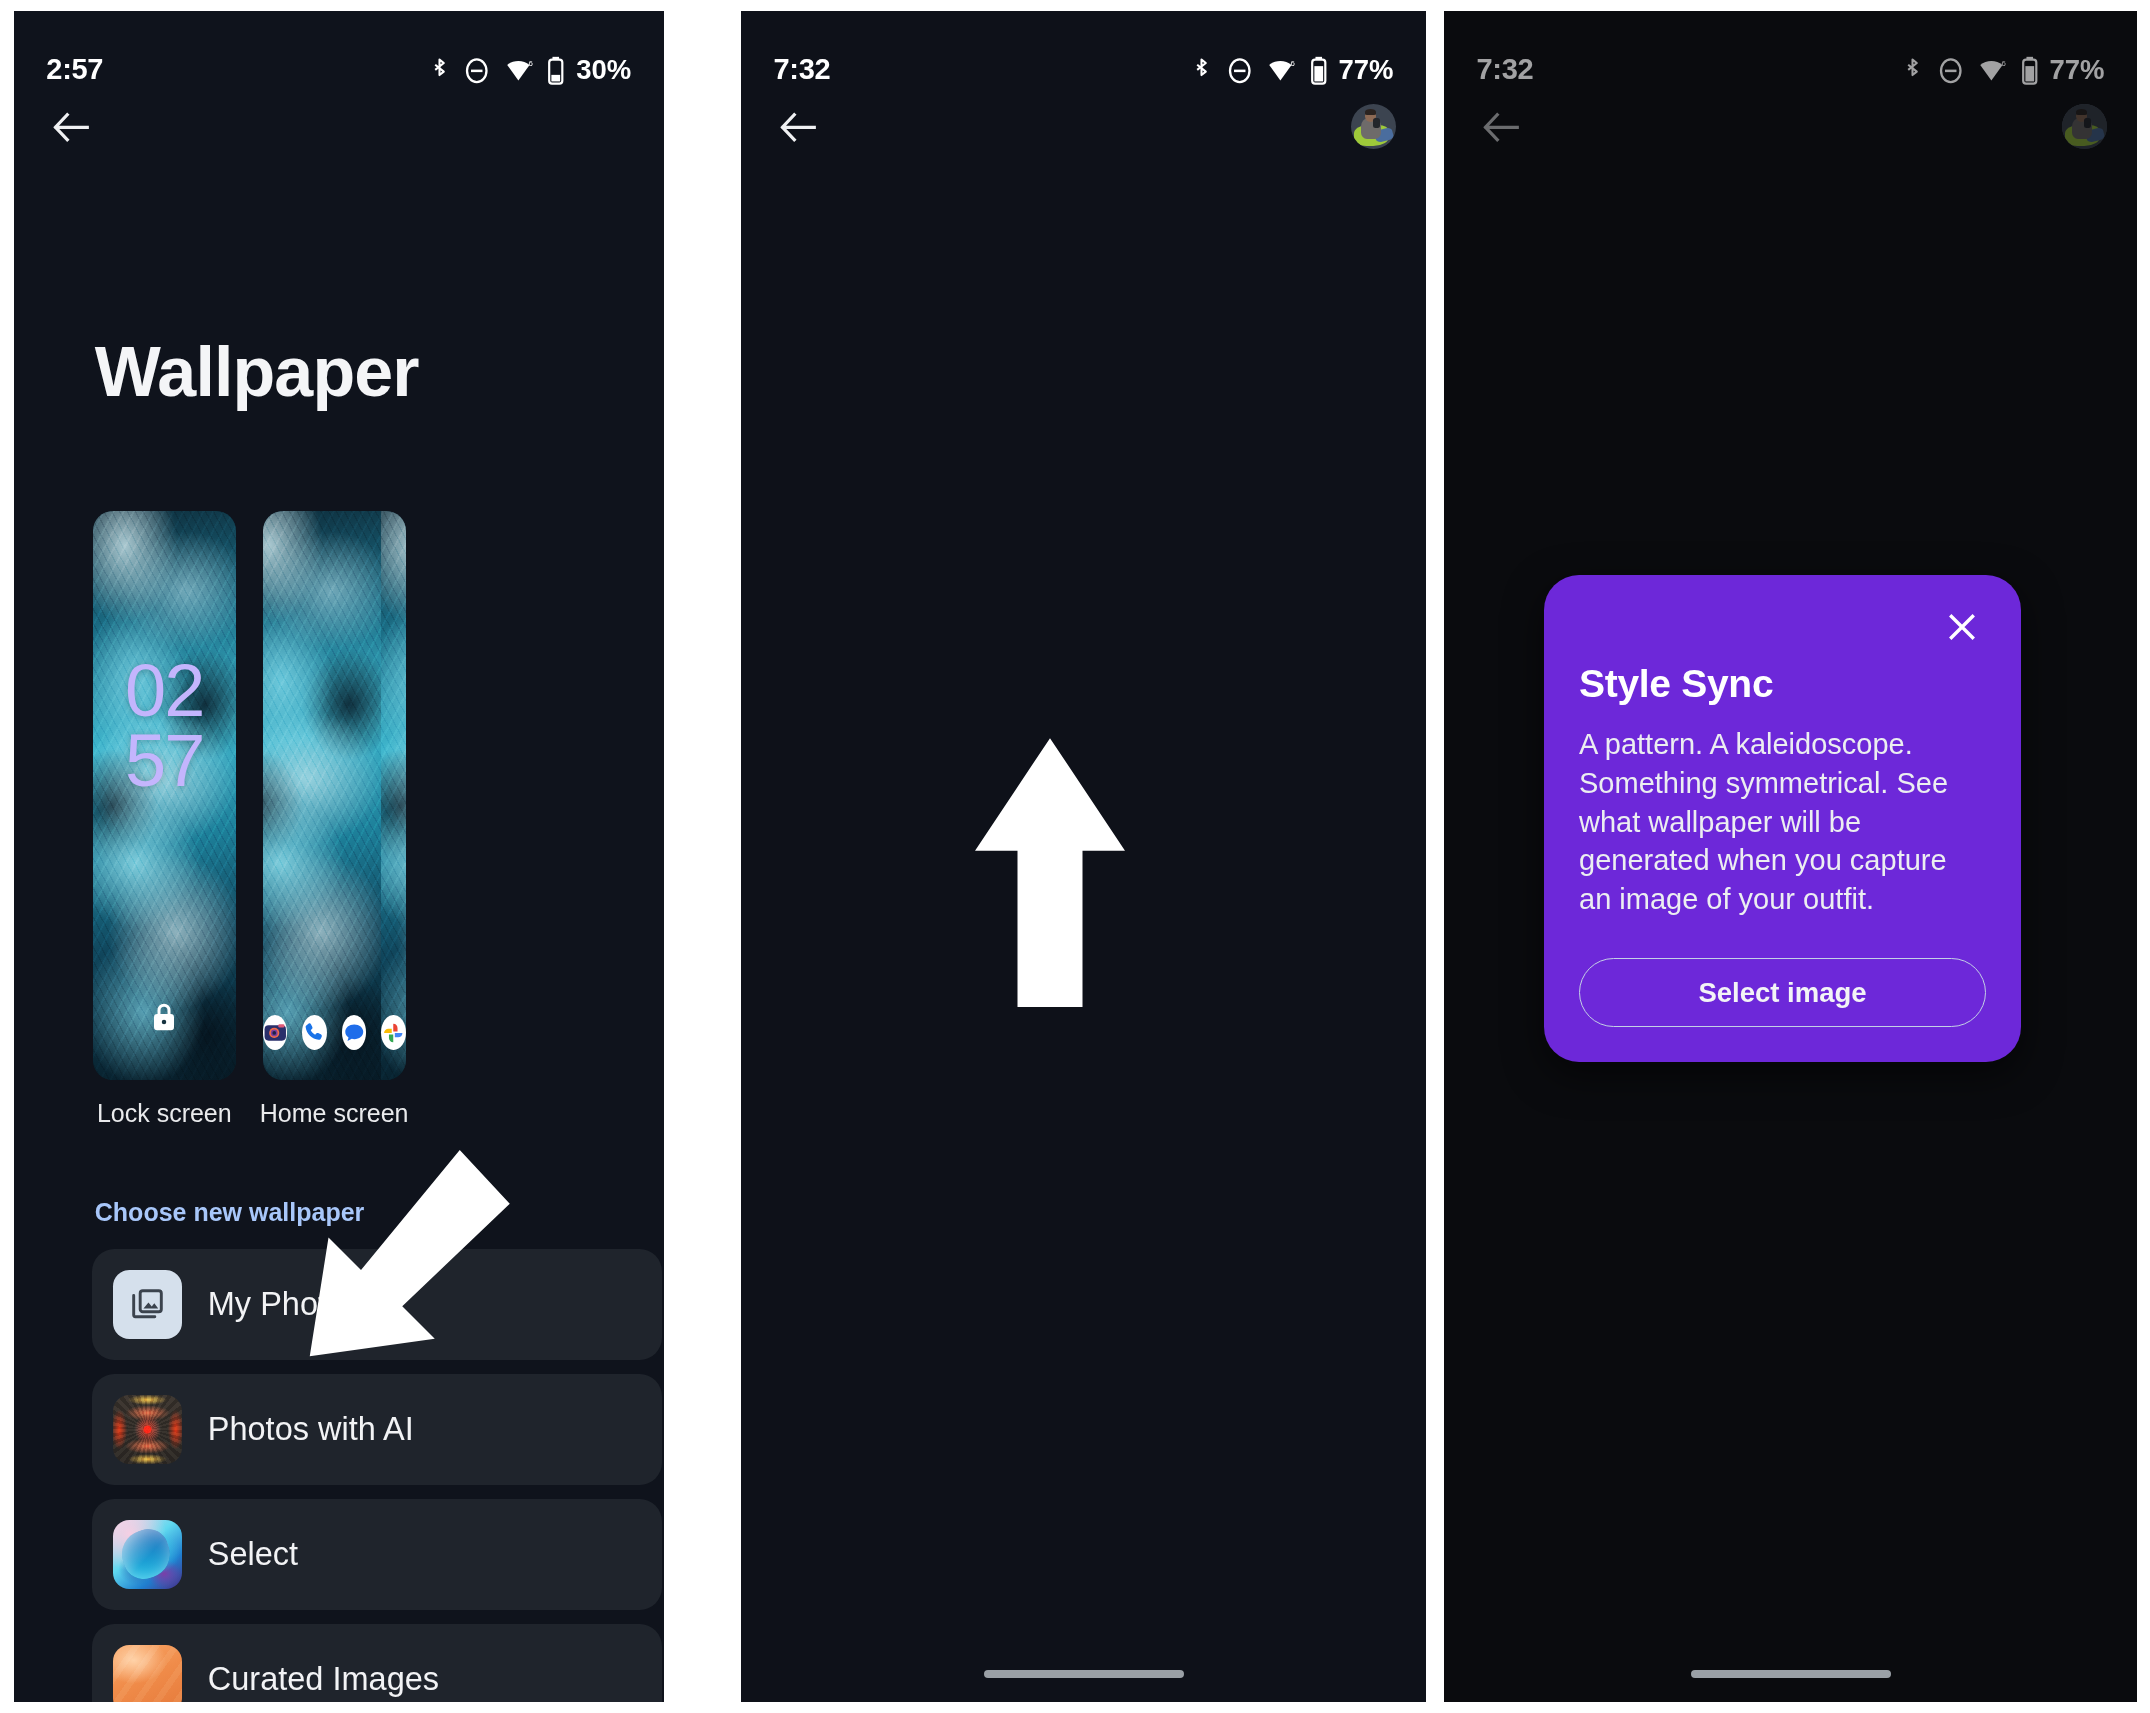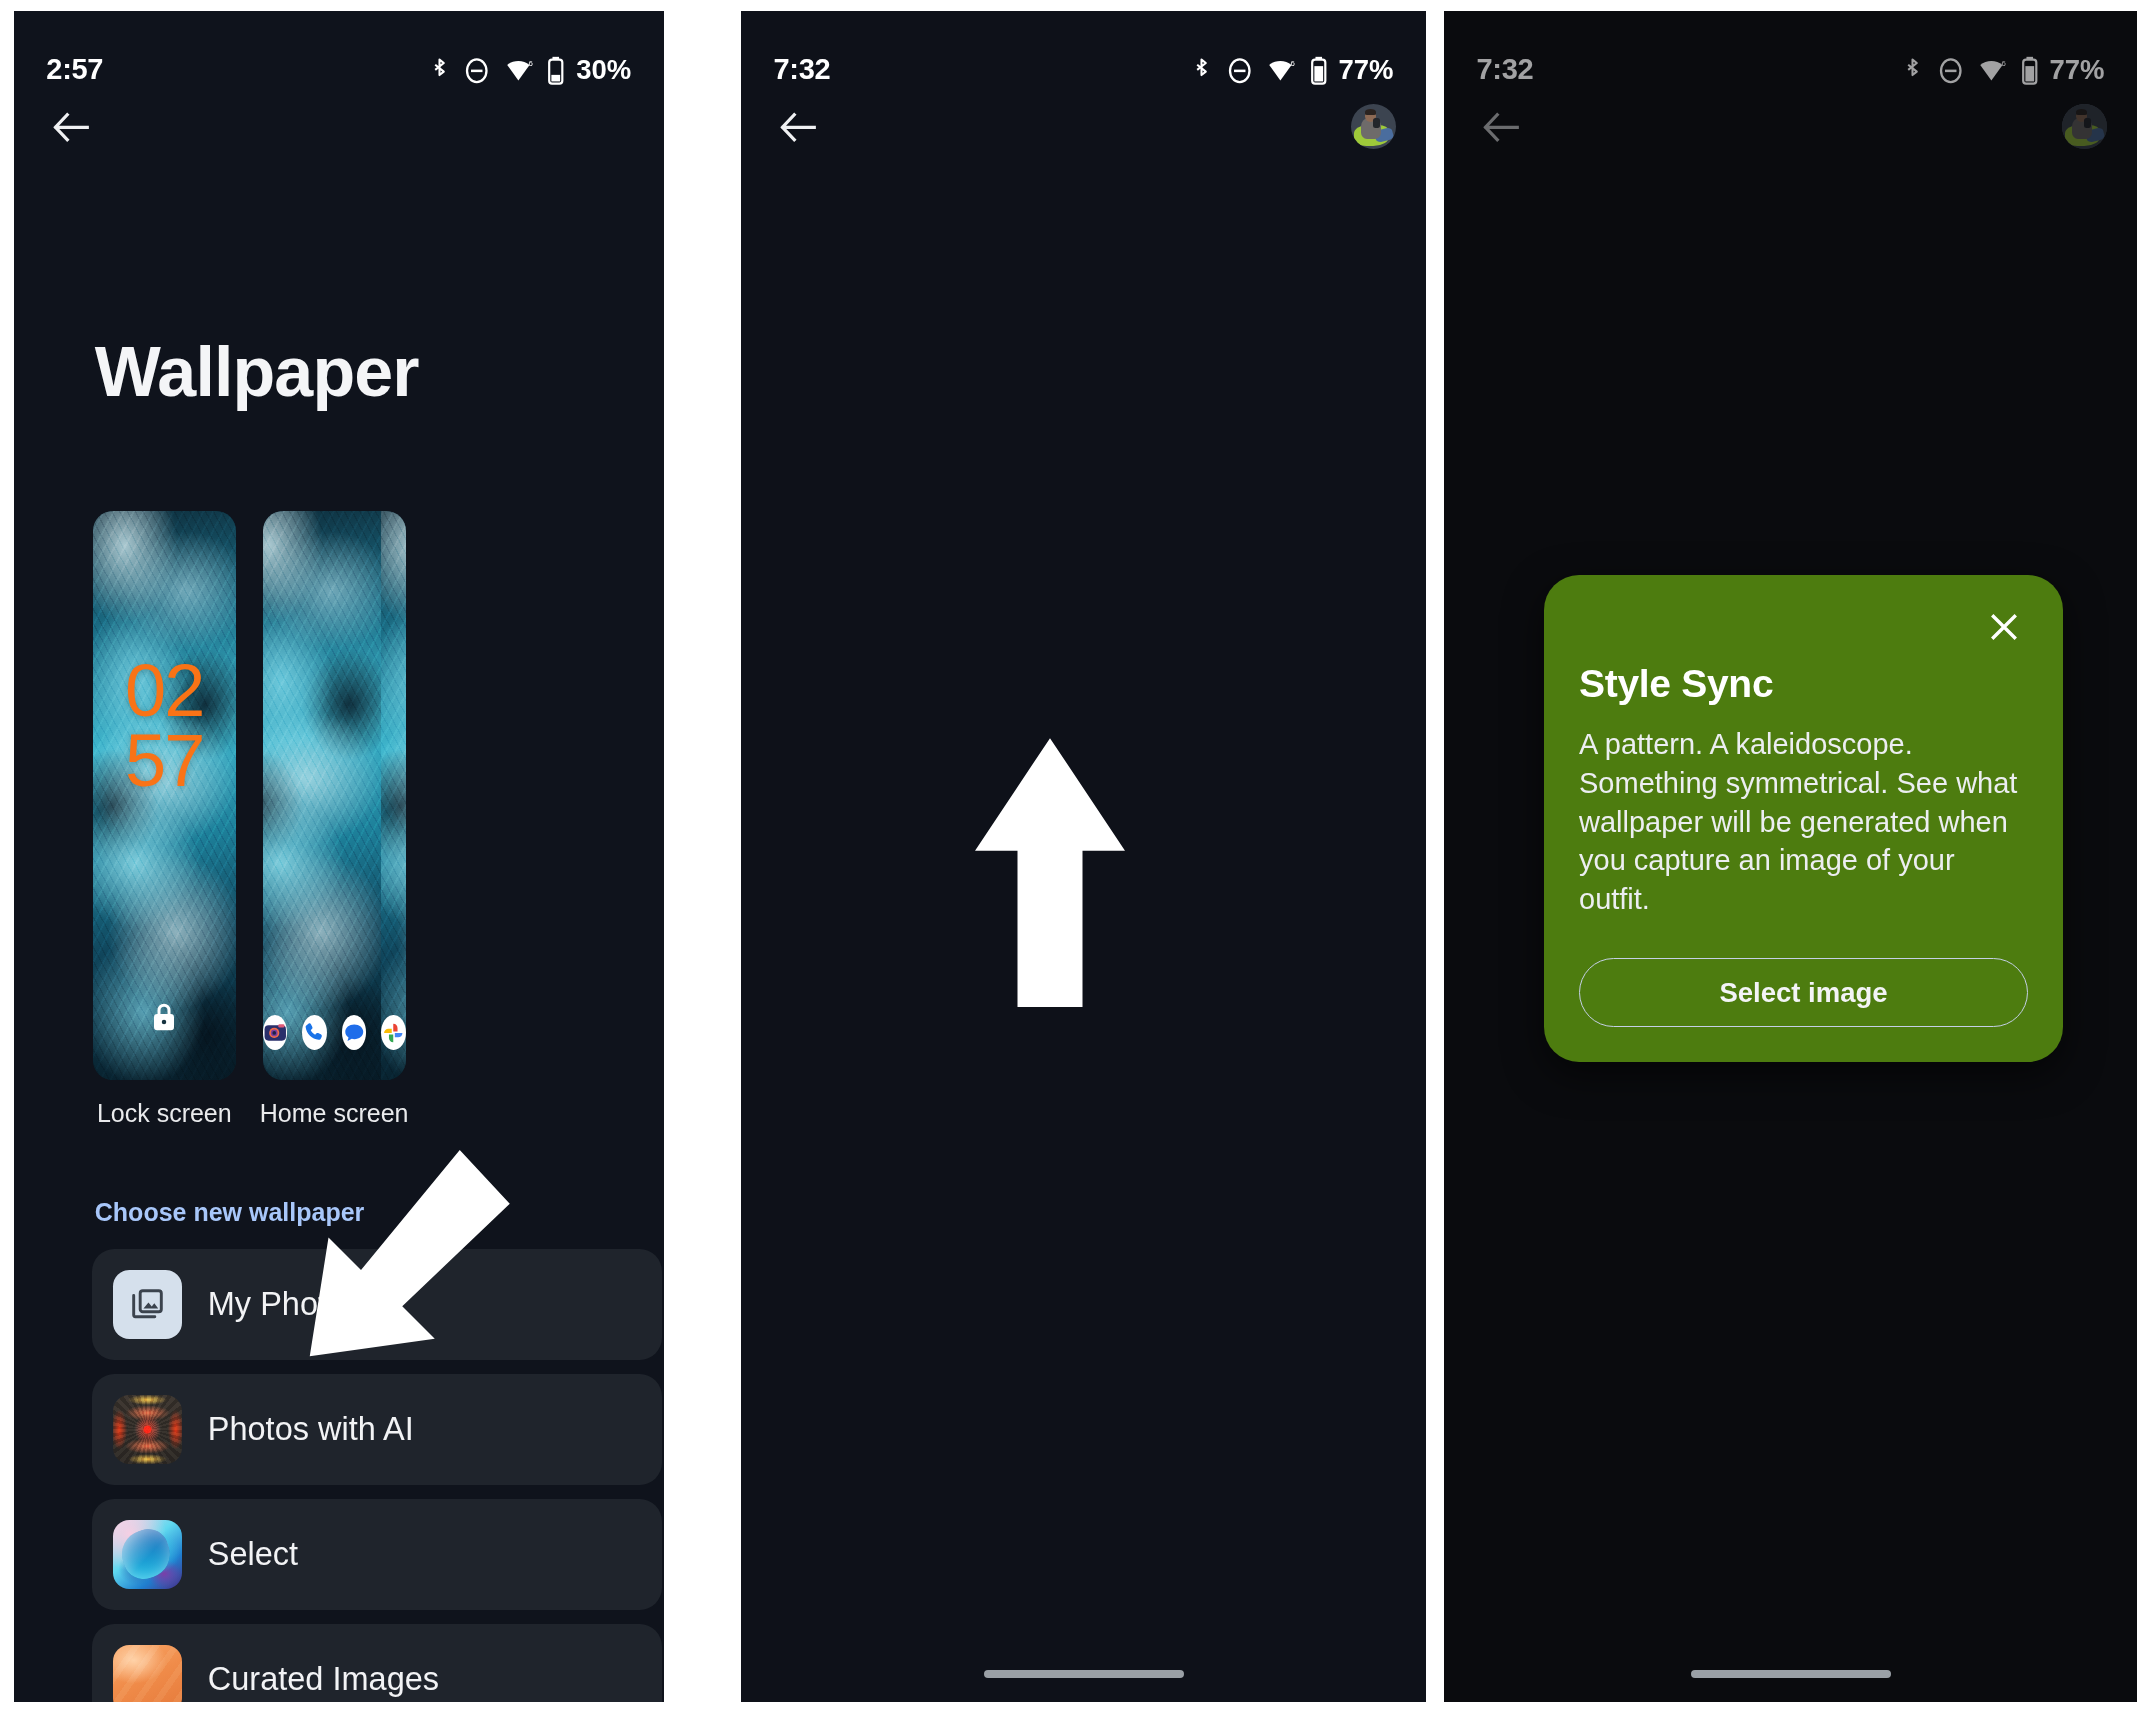--- a/index.html
+++ b/index.html
@@ -82,21 +82,21 @@
   }
   .ocean::after{
     content:"";position:absolute;inset:0;
     background:
       repeating-linear-gradient(118deg, rgba(255,255,255,.10) 0px, rgba(255,255,255,.10) 1.9px, rgba(255,255,255,0) 1.9px, rgba(255,255,255,0) 8.8px),
       repeating-linear-gradient(62deg, rgba(0,20,32,.16) 0px, rgba(0,20,32,.16) 1.3px, rgba(0,20,32,0) 1.3px, rgba(0,20,32,0) 6.9px);
     mix-blend-mode:overlay;
   }
   .lock-clock{
     position:absolute;left:0;right:0;top:145px;text-align:center;
-    color:#f97316;font-size:74px;line-height:.94;font-weight:300;letter-spacing:-1.9px;
+    color:#c4b5fd;font-size:74px;line-height:.94;font-weight:300;letter-spacing:-1.9px;
     text-shadow:0 1.3px 7.5px rgba(0,0,0,.25);
   }
   .lock-icon{position:absolute;left:0;right:0;bottom:46px;display:flex;justify-content:center;}
   .dock{position:absolute;left:0;right:0;bottom:30px;display:flex;justify-content:center;gap:15px;}
   .dock .app{width:35px;height:35px;border-radius:50%;background:#fff;display:flex;align-items:center;justify-content:center;overflow:hidden;position:relative;}
 
   
   .section-label{
     position:absolute;left:81px;top:1187px;color:#a8c7fa;font-size:25px;font-weight:700;
   }
@@ -156,22 +156,22 @@
   }
   .curated::after{
     content:"";position:absolute;inset:0;
     background:repeating-linear-gradient(125deg, rgba(255,255,255,.18) 0 6.3px, rgba(0,0,0,0) 6.3px 16.3px);
     mix-blend-mode:soft-light;
   }
   .dimmed{opacity:.42;}
 
   
   .dialog{
-    position:absolute;left:1544px;top:575px;width:519px;
-    background:#4d7c0f;border-radius:35px;padding:27.5px 35px 35px;box-sizing:border-box;
+    position:absolute;left:1544px;top:575px;width:477px;
+    background:#6d28d9;border-radius:35px;padding:27.5px 35px 35px;box-sizing:border-box;
     box-shadow:0 12.5px 38px rgba(0,0,0,.55);
   }
   .dlg-close{display:flex;justify-content:flex-end;}
   .dlg-close .x{width:48px;height:48px;display:flex;align-items:center;justify-content:center;cursor:pointer;}
   .dlg-title{color:#fff;font-size:39px;font-weight:700;margin-top:11.3px;letter-spacing:-0.3px;}
   .dlg-body{color:#eceef1;font-size:29px;line-height:1.34;margin-top:19px;}
   .dlg-btns{margin-top:39px;}
   .btn{
     height:69px;border-radius:36px;display:flex;align-items:center;justify-content:center;
     font-size:27.5px;font-weight:700;cursor:pointer;box-sizing:border-box;

